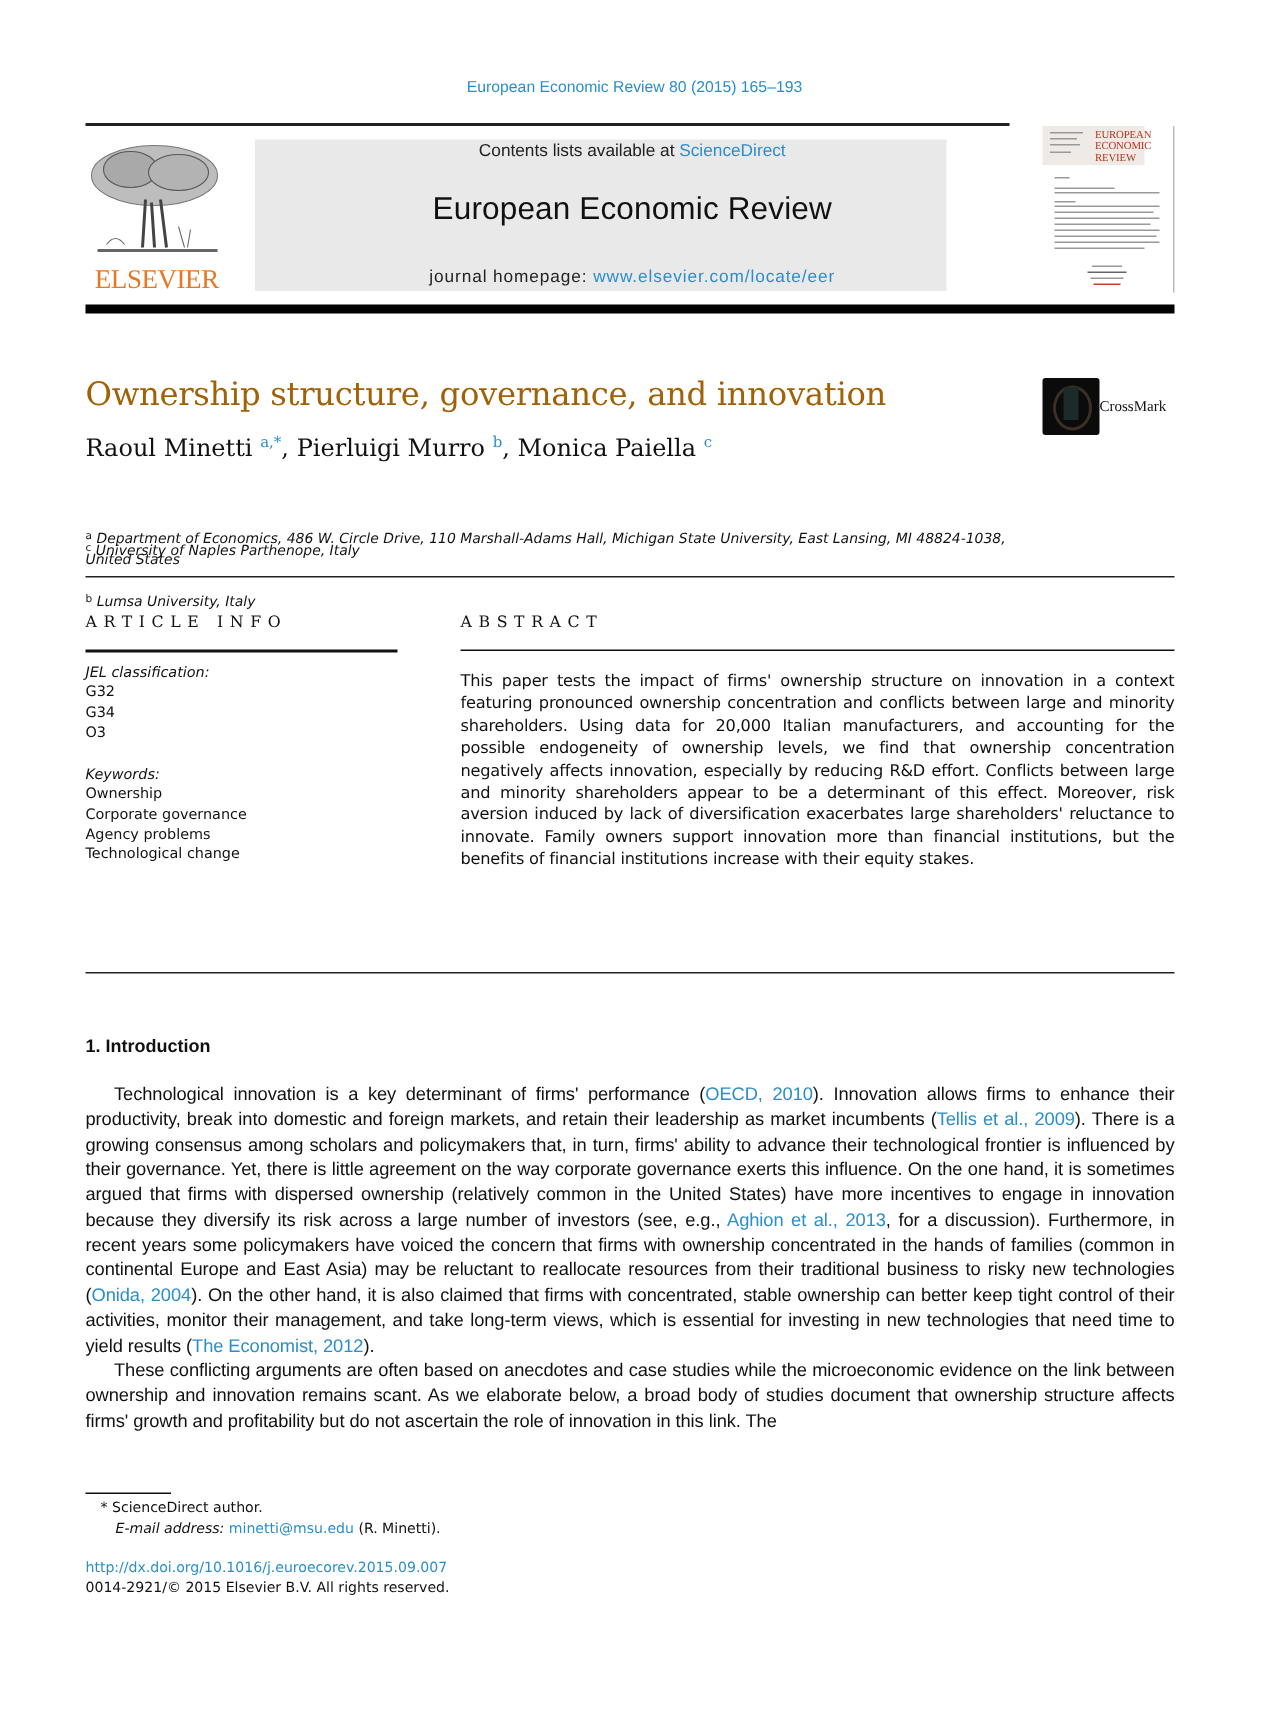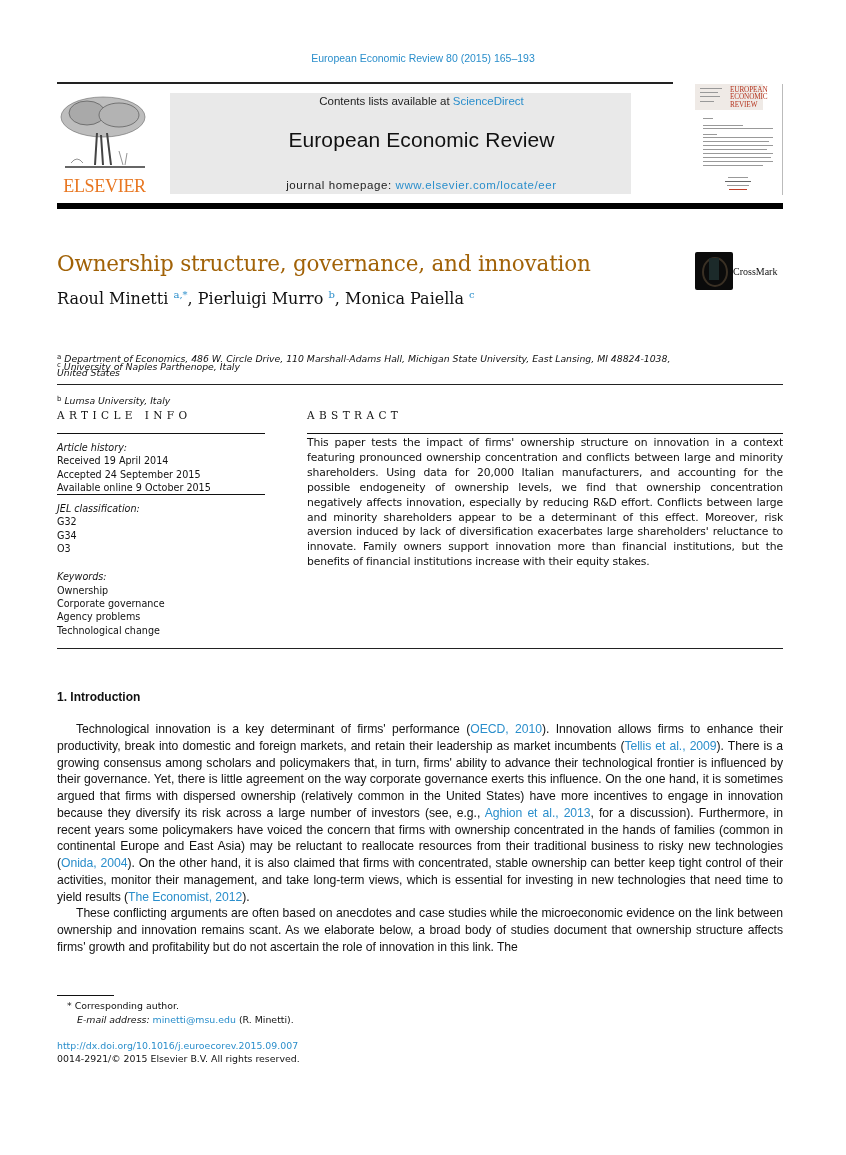--- a/index.html
+++ b/index.html
@@ -39,21 +39,21 @@
   .rule-mid { position:absolute; left:57px; width:726px; height:1px; background:#222; }
 
   .sec-head { font-family:"DejaVu Serif",serif; font-size:10.5px; letter-spacing:4.4px; color:#111; }
   .info-col { position:absolute; left:57px; top:433px; width:208px; }
   .info-rule { height:1px; background:#111; width:208px; }
   .info-text { font-size:9.6px; line-height:13.3px; font-family:"DejaVu Sans",sans-serif; color:#111; }
   .info-text .it { font-style:italic; }
 
   .abs-col { position:absolute; left:307px; top:433px; width:476px; }
   .abs-rule { height:1px; background:#111; width:476px; }
-  .abs-text { font-size:10.8px; line-height:14.9px; text-align:justify; text-align-last:left; font-family:"DejaVu Sans",sans-serif; color:#111; margin-top:2px; letter-spacing:-0.15px; }
+  .abs-text { font-size:10.8px; line-height:14.9px; text-align:justify; text-align-last:left; font-family:"DejaVu Sans",sans-serif; color:#111; margin-top:13px; letter-spacing:-0.15px; }
   .copyright { text-align:right; font-size:10.8px; font-family:"DejaVu Sans",sans-serif; margin-top:0px; letter-spacing:-0.15px; }
 
   .intro-head { top:690px; left:57px; font-size:12px; font-weight:bold; font-family:"Liberation Sans Narrow","Liberation Sans",sans-serif; }
   .intro { position:absolute; left:57px; top:721px; width:726px; font-size:12.2px; line-height:16.75px; text-align:justify; font-family:"Liberation Sans Narrow","Liberation Sans",sans-serif; color:#111; letter-spacing:-0.05px; }
   .intro p { margin:0; text-indent:19px; }
 
   .fn-rule { position:absolute; left:57px; top:995px; width:57px; height:1px; background:#111; }
   .fn { left:57px; font-size:9.4px; font-family:"DejaVu Sans",sans-serif; color:#111; line-height:13px; }
 </style>
 </head>
@@ -145,26 +145,20 @@
 </div>
 <div class="abs affil" style="top:359px;">
   <sup>c</sup> <span>University of Naples Parthenope, Italy</span>
 </div>
 
 <div class="rule-mid" style="top:384px;"></div>
 
 <div class="abs sec-head" style="top:409px;left:57px;">ARTICLE INFO</div>
 <div class="info-col">
   <div class="info-rule"></div>
-  <div class="info-text" style="margin-top:7px;">
-    <div class="it">Article history:</div>
-    <div>Received 19 April 2014</div>
-    <div>Accepted 24 September 2015</div>
-    <div>Available online 9 October 2015</div>
-  </div>
   <div class="info-rule"></div>
   <div class="info-text" style="margin-top:7px;">
     <div class="it">JEL classification:</div>
     <div>G32</div>
     <div>G34</div>
     <div>O3</div>
   </div>
   <div class="info-text" style="margin-top:15px;">
     <div class="it">Keywords:</div>
     <div>Ownership</div>
@@ -182,18 +176,18 @@
 
 <div class="rule-mid" style="top:648px;"></div>
 
 <div class="abs intro-head">1.  Introduction</div>
 <div class="intro">
   <p><span>Technological innovation is a key determinant of firms' performance (</span><a class="link">OECD, 2010</a><span>). Innovation allows firms to enhance their productivity, break into domestic and foreign markets, and retain their leadership as market incumbents (</span><a class="link">Tellis et al., 2009</a><span>). There is a growing consensus among scholars and policymakers that, in turn, firms' ability to advance their technological frontier is influenced by their governance. Yet, there is little agreement on the way corporate governance exerts this influence. On the one hand, it is sometimes argued that firms with dispersed ownership (relatively common in the United States) have more incentives to engage in innovation because they diversify its risk across a large number of investors (see, e.g., </span><a class="link">Aghion et al., 2013</a><span>, for a discussion). Furthermore, in recent years some policymakers have voiced the concern that firms with ownership concentrated in the hands of families (common in continental Europe and East Asia) may be reluctant to reallocate resources from their traditional business to risky new technologies (</span><a class="link">Onida, 2004</a><span>). On the other hand, it is also claimed that firms with concentrated, stable ownership can better keep tight control of their activities, monitor their management, and take long-term views, which is essential for investing in new technologies that need time to yield results (</span><a class="link">The Economist, 2012</a><span>).</span></p>
   <p>These conflicting arguments are often based on anecdotes and case studies while the microeconomic evidence on the link between ownership and innovation remains scant. As we elaborate below, a broad body of studies document that ownership structure affects firms' growth and profitability but do not ascertain the role of innovation in this link. The</p>
 </div>
 
 <div class="fn-rule"></div>
-<div class="abs fn" style="top:999px;left:67px;">* Corresponding author.</div>
+<div class="abs fn" style="top:999px;left:67px;">* ScienceDirect author.</div>
 <div class="abs fn" style="top:1013px;left:77px;">
   <i>E-mail address: </i><a class="link">minetti@msu.edu</a><span> (R. Minetti).</span>
 </div>
 <a class="abs fn link" style="top:1039px;color:#2a8ecb;">http://dx.doi.org/10.1016/j.euroecorev.2015.09.007</a>
 <div class="abs fn" style="top:1052px;">0014-2921/© 2015 Elsevier B.V. All rights reserved.</div>
 
 </body></html>

